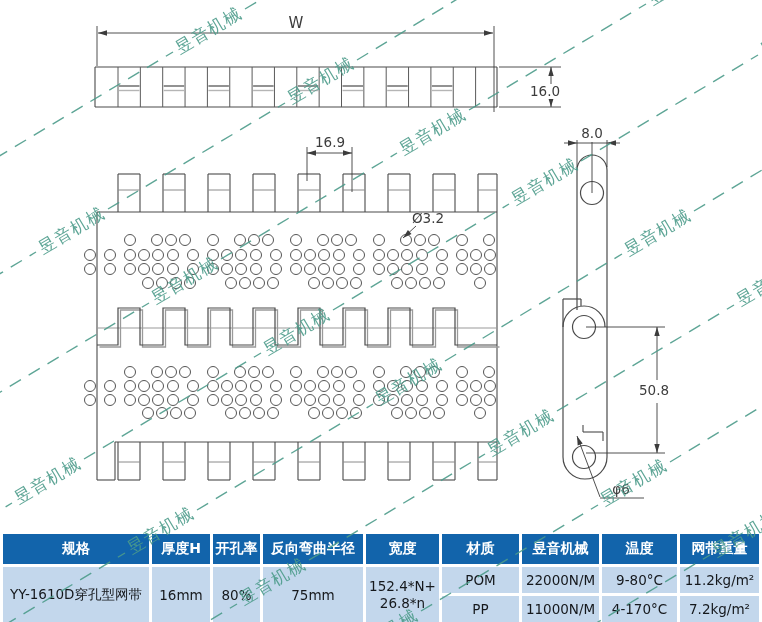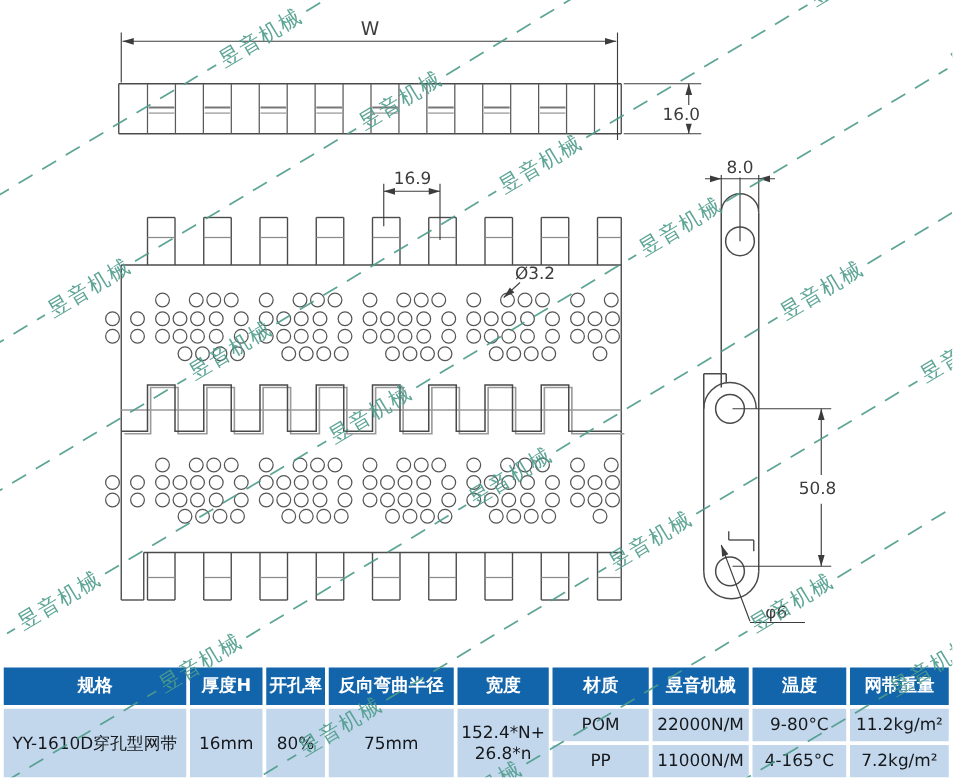--- a/index.html
+++ b/index.html
@@ -406,21 +406,21 @@
       <div>26.8*n</div>
     </td>
     <td>POM</td>
     <td>22000N/M</td>
     <td>9-80°C</td>
     <td>11.2kg/m²</td>
   </tr>
   <tr>
     <td>PP</td>
     <td>11000N/M</td>
-    <td>4-165°C</td>
+    <td>4-170°C</td>
     <td>7.2kg/m²</td>
   </tr>
 </tbody>
   </table>
 
 <svg id="wm" width="762" height="622" viewBox="0 0 762 622">
     <line x1="-253" y1="308" x2="-76" y2="202" stroke="#4d9c8b" stroke-width="1.4" stroke-dasharray="13 9" opacity="0.9"></line>
     <text transform="translate(-40,180) rotate(-31)" text-anchor="middle" dominant-baseline="middle" fill="#4d9c8b" font-size="17" letter-spacing="1.5" opacity="0.9">昱音机械</text>
     <line x1="-4" y1="158" x2="173" y2="52" stroke="#4d9c8b" stroke-width="1.4" stroke-dasharray="13 9" opacity="0.9"></line>
     <text transform="translate(209,31) rotate(-31)" text-anchor="middle" dominant-baseline="middle" fill="#4d9c8b" font-size="17" letter-spacing="1.5" opacity="0.9">昱音机械</text>

